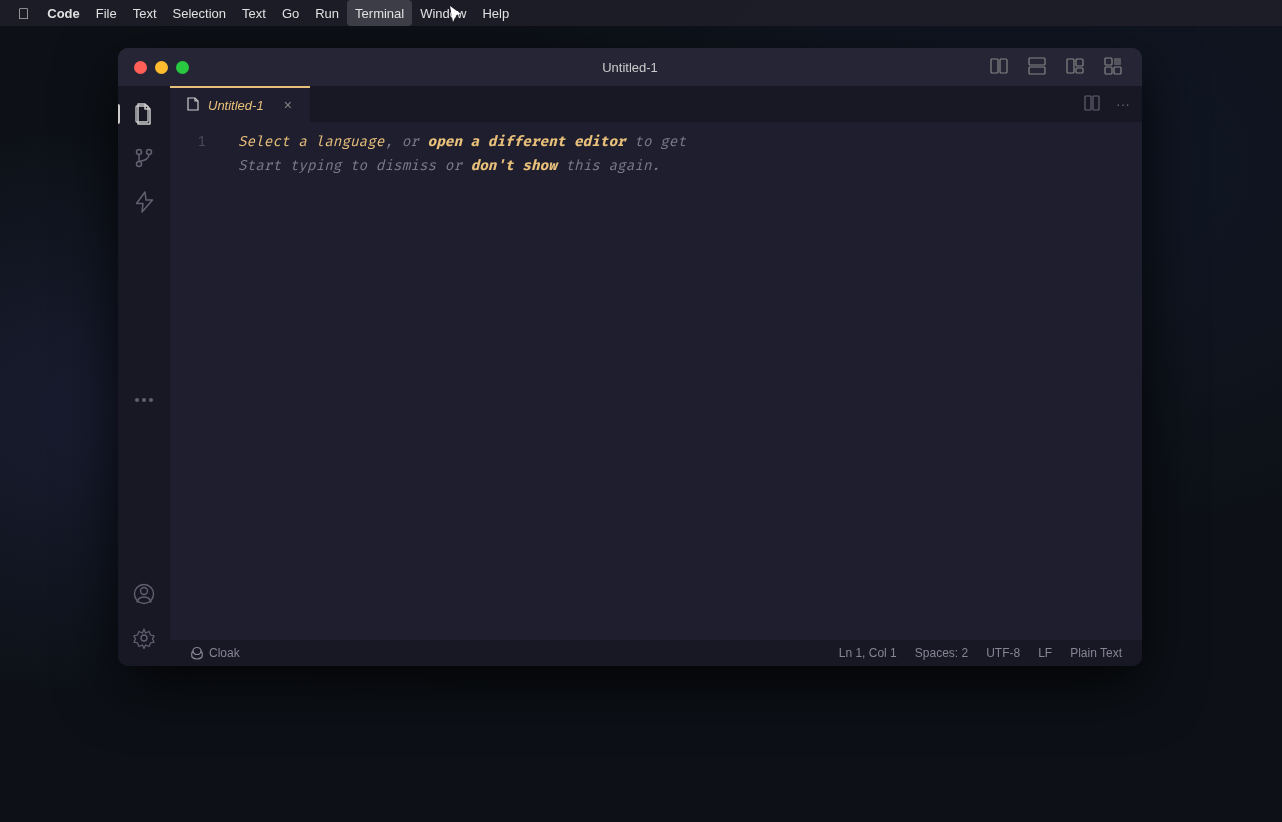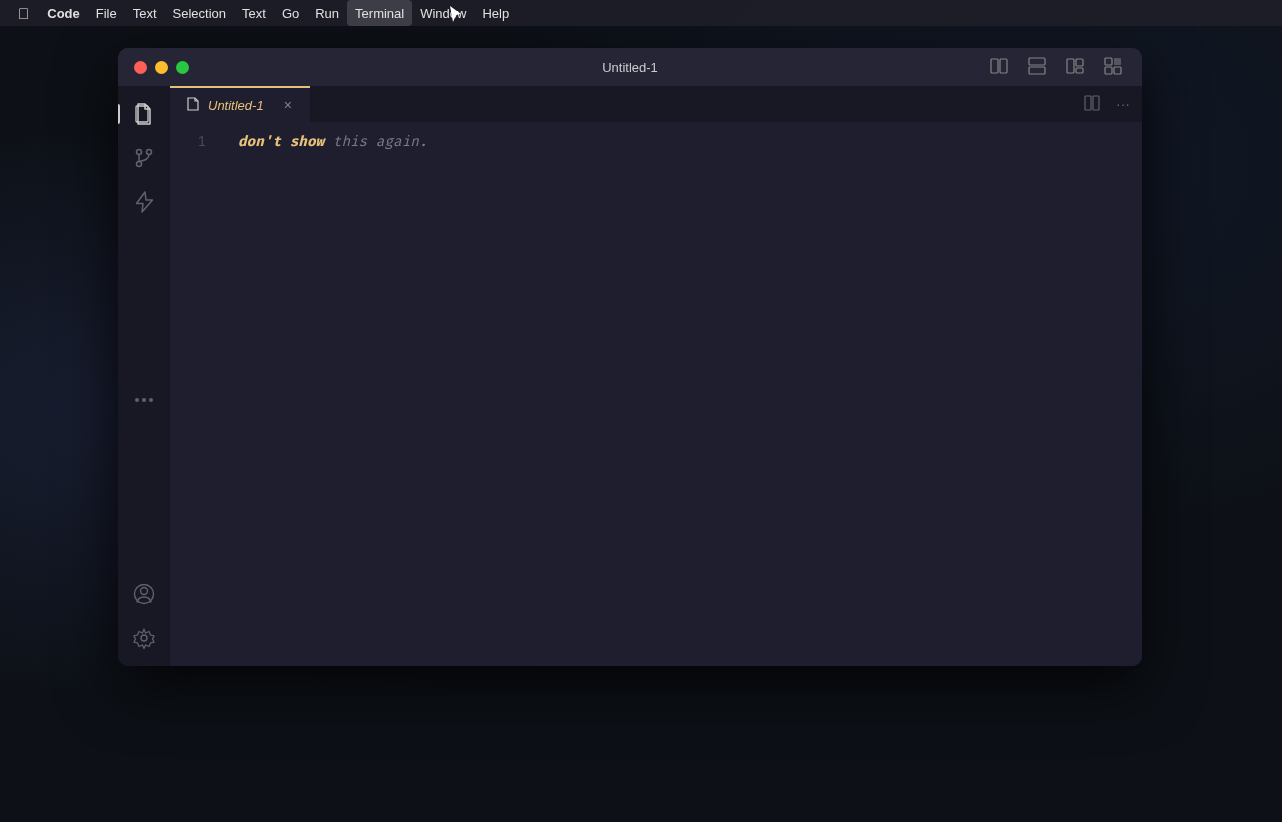--- a/index.html
+++ b/index.html
@@ -467,23 +467,48 @@
 
           <span class="tab-action-btn">···</span>
         </div>
       </div>
 
       <div class="editor-content">
         <div class="line-numbers">
           <div>1</div>
         </div>
         <div class="code-area">
+          <div class="code-line">
+            <span class="text-yellow">Select a language</span>
+            <span class="text-gray">, or&nbsp;</span>
+            <span class="text-bold-yellow">open a different editor</span>
+            <span class="text-gray">&nbsp;to get</span>
+          </div>
           <div class="code-line" style="margin-top: 0;">
+            <span class="text-gray">Start typing to dismiss or&nbsp;</span>
             <span class="text-link">don't show</span>
             <span class="text-gray">&nbsp;this again.</span>
           </div>
         </div>
       </div>
 
+      <div class="status-bar">
+        <div class="status-left">
+          <div class="status-item status-cloak">
+            <svg width="14" height="14" viewBox="0 0 14 14" fill="none" stroke="currentColor" stroke-width="1.2">
+              <ellipse cx="7" cy="5" rx="4" ry="3.5"></ellipse>
+              <path d="M3 5 Q1 7 2 11 Q4 13 7 13 Q10 13 12 11 Q13 7 11 5" fill="none"></path>
+            </svg>
+            <span>Cloak</span>
+          </div>
+        </div>
+        <div class="status-right">
+          <div class="status-item">Ln 1, Col 1</div>
+          <div class="status-item">Spaces: 2</div>
+          <div class="status-item">UTF-8</div>
+          <div class="status-item">LF</div>
+          <div class="status-item">Plain Text</div>
+        </div>
+      </div>
 
     </div>
   </div>
 </div>
 
 </body></html>

